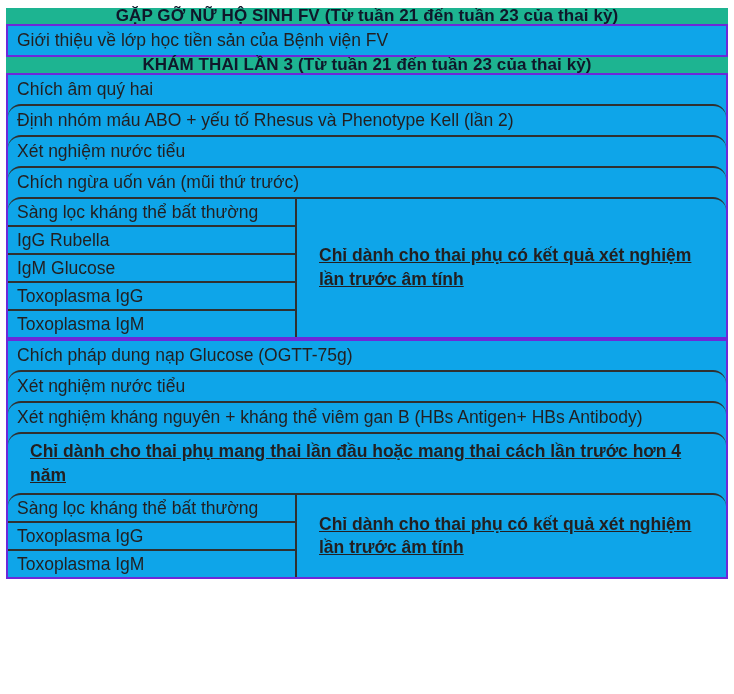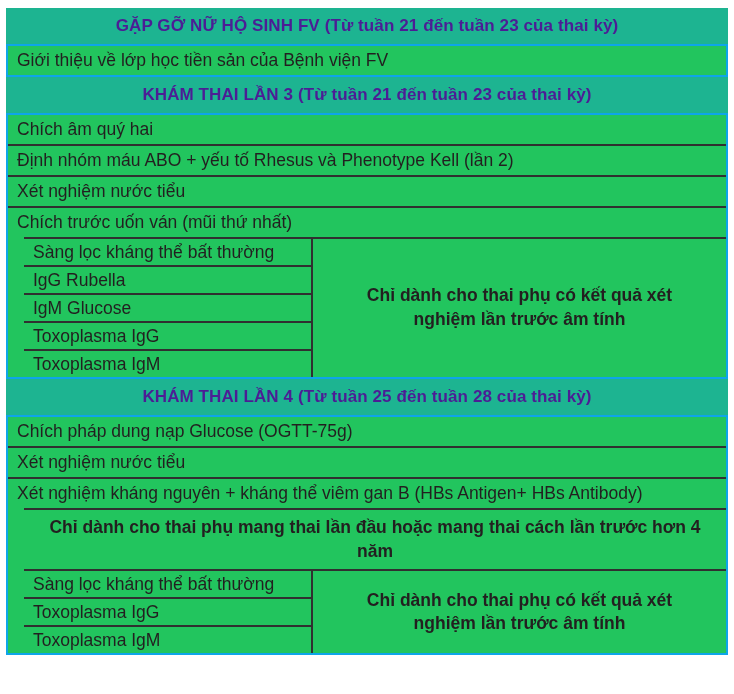--- a/index.html
+++ b/index.html
@@ -13,53 +13,53 @@
     -webkit-font-smoothing: antialiased;
   }
   .doc {
     position: absolute;
     left: 6px;
     top: 8px;
     width: 722px;
   }
   .green-bar {
     background: #1db491;
-    color: #4c1d95;
+    color: #0f172a;
     font-weight: 700;
     font-size: 17px;
-    height: 36px;
+    height: 16px;
     display: flex;
     align-items: center;
     justify-content: center;
     text-align: center;
     letter-spacing: 0.1px;
     box-sizing: border-box;
     padding: 0 12px;
   }
   .sec {
-    border: 2px solid #0ea5e9;
-    background: #22c55e;
+    border: 2px solid #6d28d9;
+    background: #0ea5e9;
     box-sizing: border-box;
   }
   .sec > * + * {
     border-top: 2px solid #303030;
+    border-radius: 13px;
   }
   .cell {
     display: flex;
     align-items: center;
     height: 29px;
     padding: 0 9px;
     font-size: 17.5px;
     white-space: nowrap;
     overflow: hidden;
   }
   .split {
     display: flex;
     align-items: stretch;
-    margin-left: 16px;
   }
   .split .left {
     width: 289px;
     border-right: 2px solid #303030;
     display: flex;
     flex-direction: column;
     box-sizing: border-box;
     flex-shrink: 0;
   }
   .left > .cell {
@@ -71,57 +71,56 @@
     border-top: 2px solid #303030;
   }
   .left > .cell.tall {
     min-height: 66px;
   }
   .split .right {
     flex: 1;
     display: flex;
     align-items: center;
     justify-content: center;
-    text-align: center;
     font-weight: 700;
     font-size: 17.5px;
     line-height: 1.35;
     padding: 6px 22px;
     box-sizing: border-box;
+    text-decoration: underline;
   }
 </style>
 </head>
 <body>
 
 <div class="doc">
 
   <div class="green-bar">GẶP GỠ NỮ HỘ SINH FV  (Từ tuần 21 đến tuần 23 của thai kỳ)</div>
   <div class="sec">
     <div class="cell">Giới thiệu về lớp học tiền sản của Bệnh viện FV</div>
   </div>
 
   <div class="green-bar">KHÁM THAI LẦN 3 (Từ tuần 21 đến tuần 23 của thai kỳ)</div>
   <div class="sec">
     <div class="cell">Chích âm quý hai</div>
     <div class="cell">Định nhóm máu ABO + yếu tố Rhesus và Phenotype Kell (lần 2)</div>
     <div class="cell">Xét nghiệm nước tiểu</div>
-    <div class="cell">Chích trước uốn ván (mũi thứ nhất)</div>
+    <div class="cell">Chích ngừa uốn ván (mũi thứ trước)</div>
     <div class="split">
       <div class="left">
         <div class="cell">Sàng lọc kháng thể bất thường</div>
         <div class="cell">IgG Rubella</div>
         <div class="cell">IgM Glucose</div>
         <div class="cell">Toxoplasma IgG</div>
         <div class="cell">Toxoplasma IgM</div>
       </div>
       <div class="right">Chỉ dành cho thai phụ có kết quả xét nghiệm lần trước âm tính</div>
     </div>
   </div>
 
-  <div class="green-bar">KHÁM THAI LẦN 4 (Từ tuần 25 đến tuần 28 của thai kỳ)</div>
   <div class="sec">
     <div class="cell">Chích pháp dung nạp Glucose (OGTT-75g)</div>
     <div class="cell">Xét nghiệm nước tiểu</div>
     <div class="cell">Xét nghiệm kháng nguyên + kháng thể viêm gan B (HBs Antigen+ HBs Antibody)</div>
     <div class="split">
       <div class="right">Chỉ dành cho thai phụ mang thai lần đầu hoặc mang thai cách lần trước hơn 4 năm</div>
     </div>
     <div class="split">
       <div class="left">
         <div class="cell">Sàng lọc kháng thể bất thường</div>

